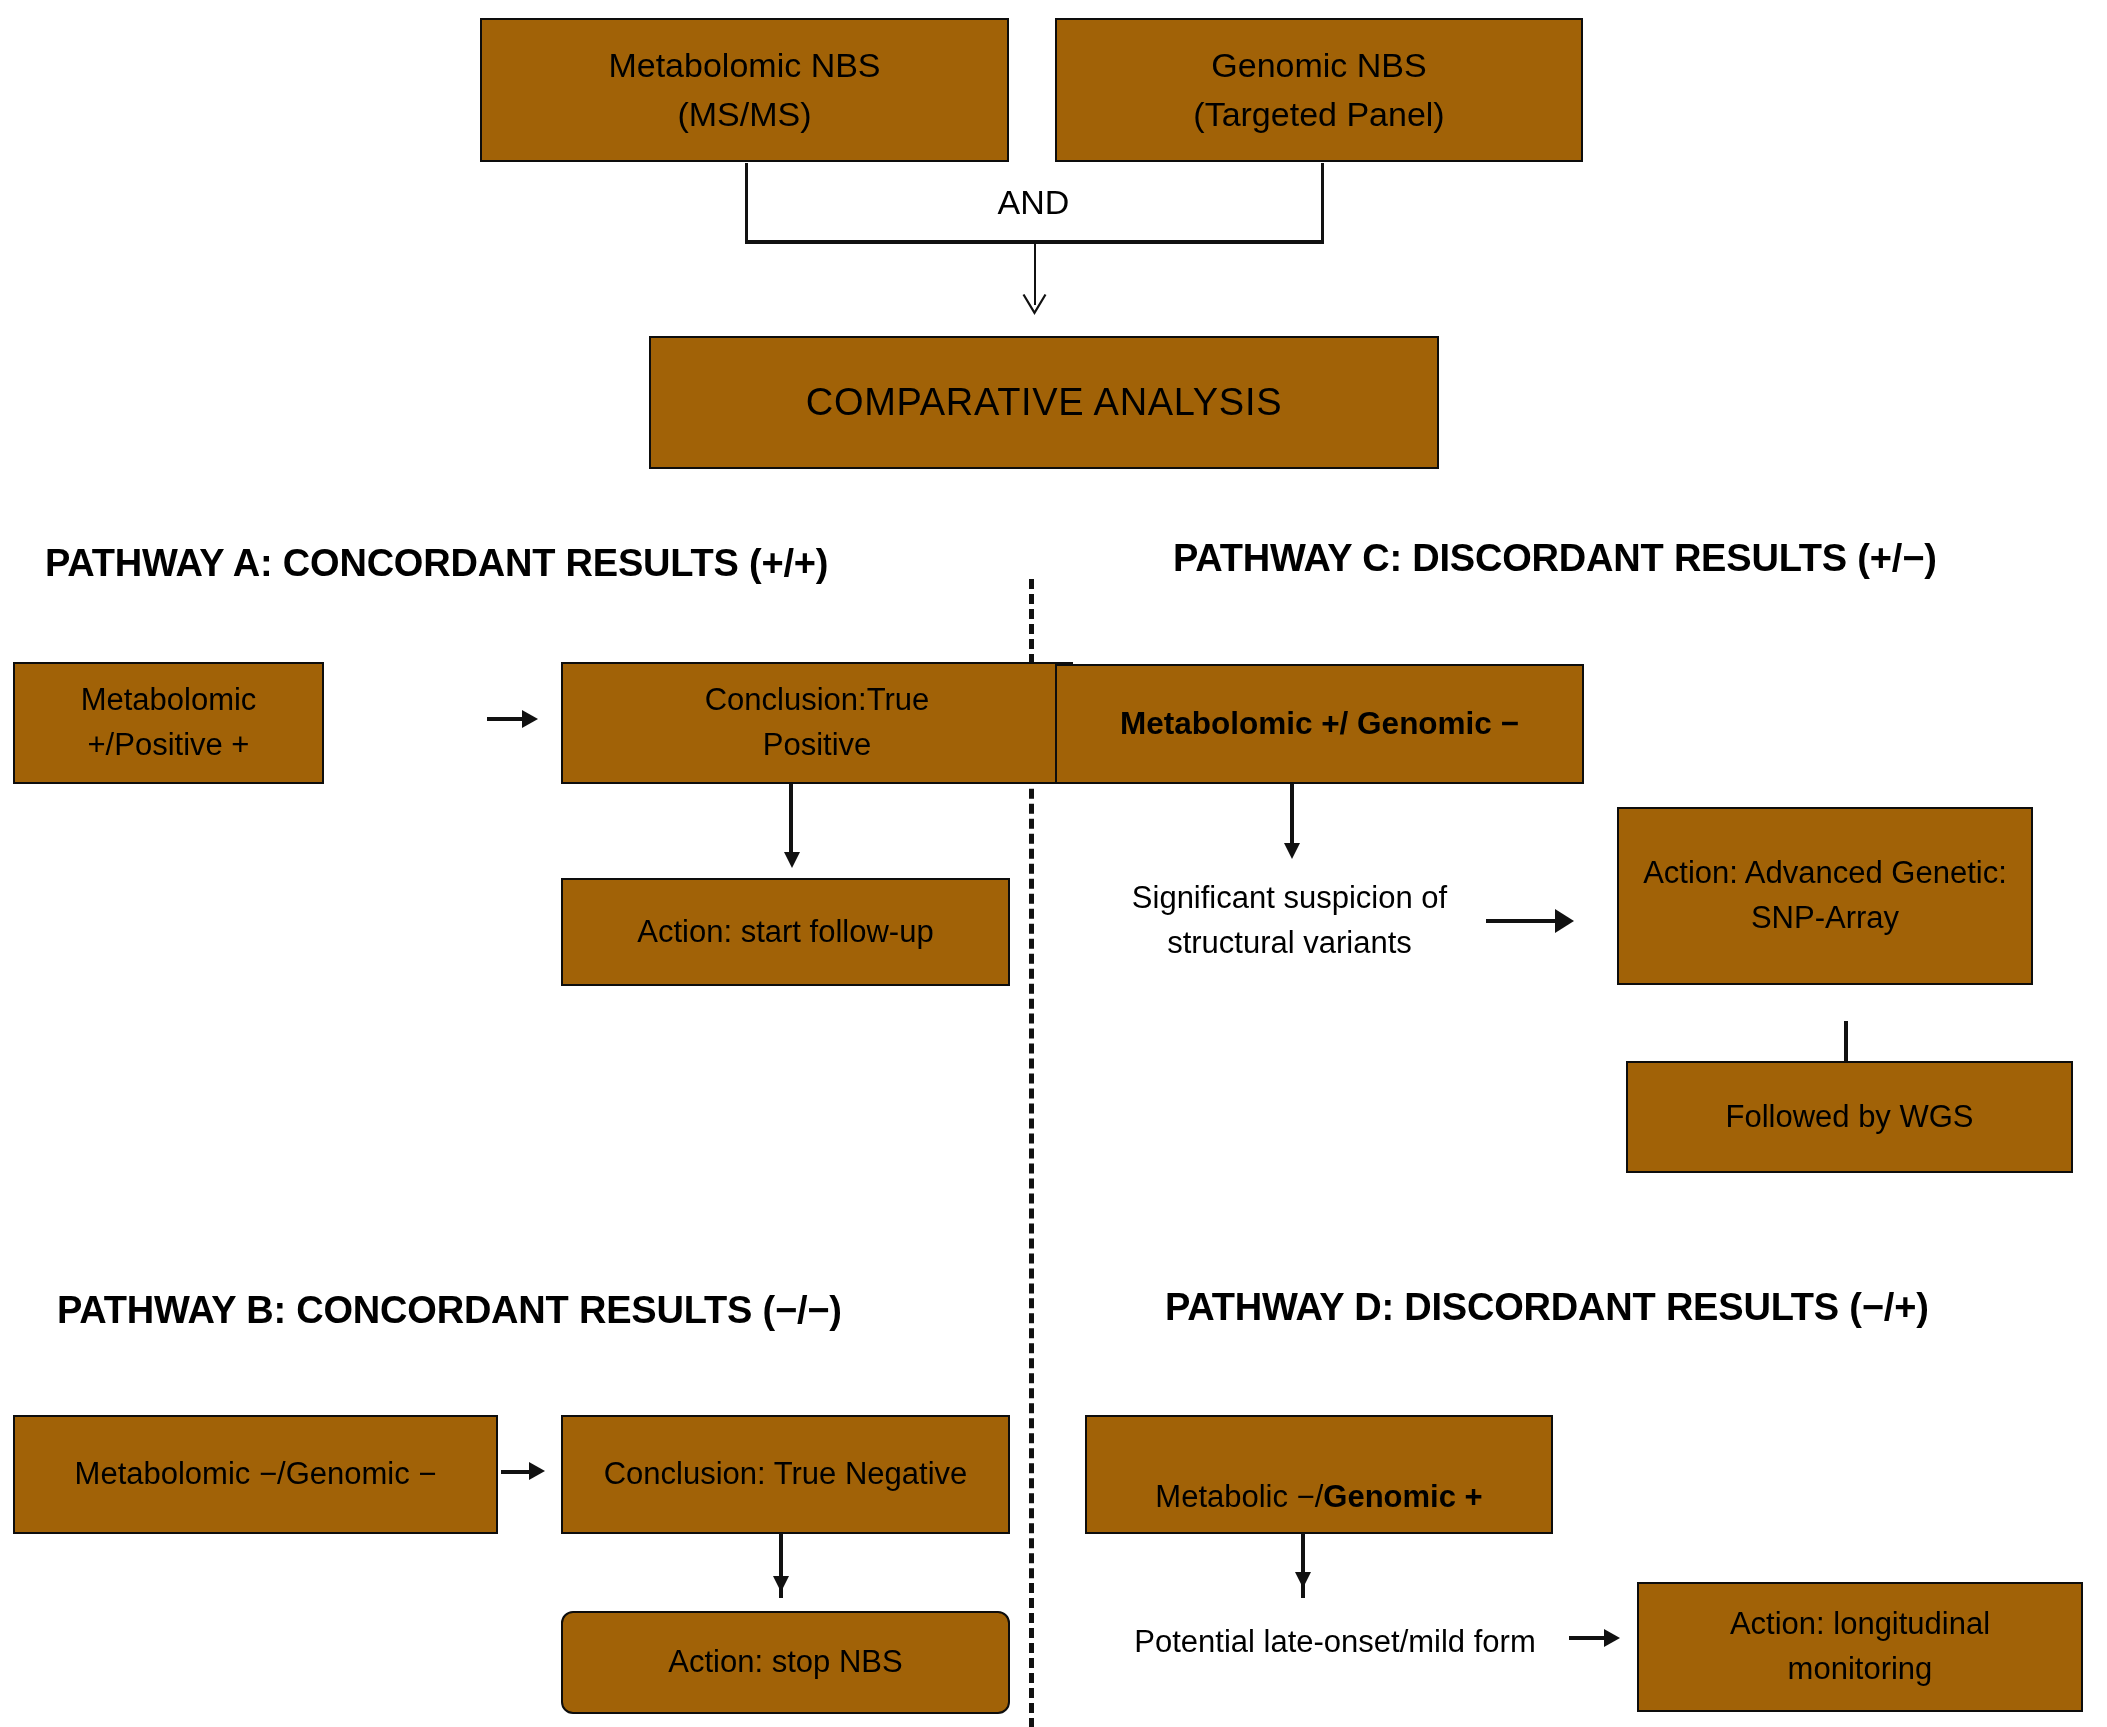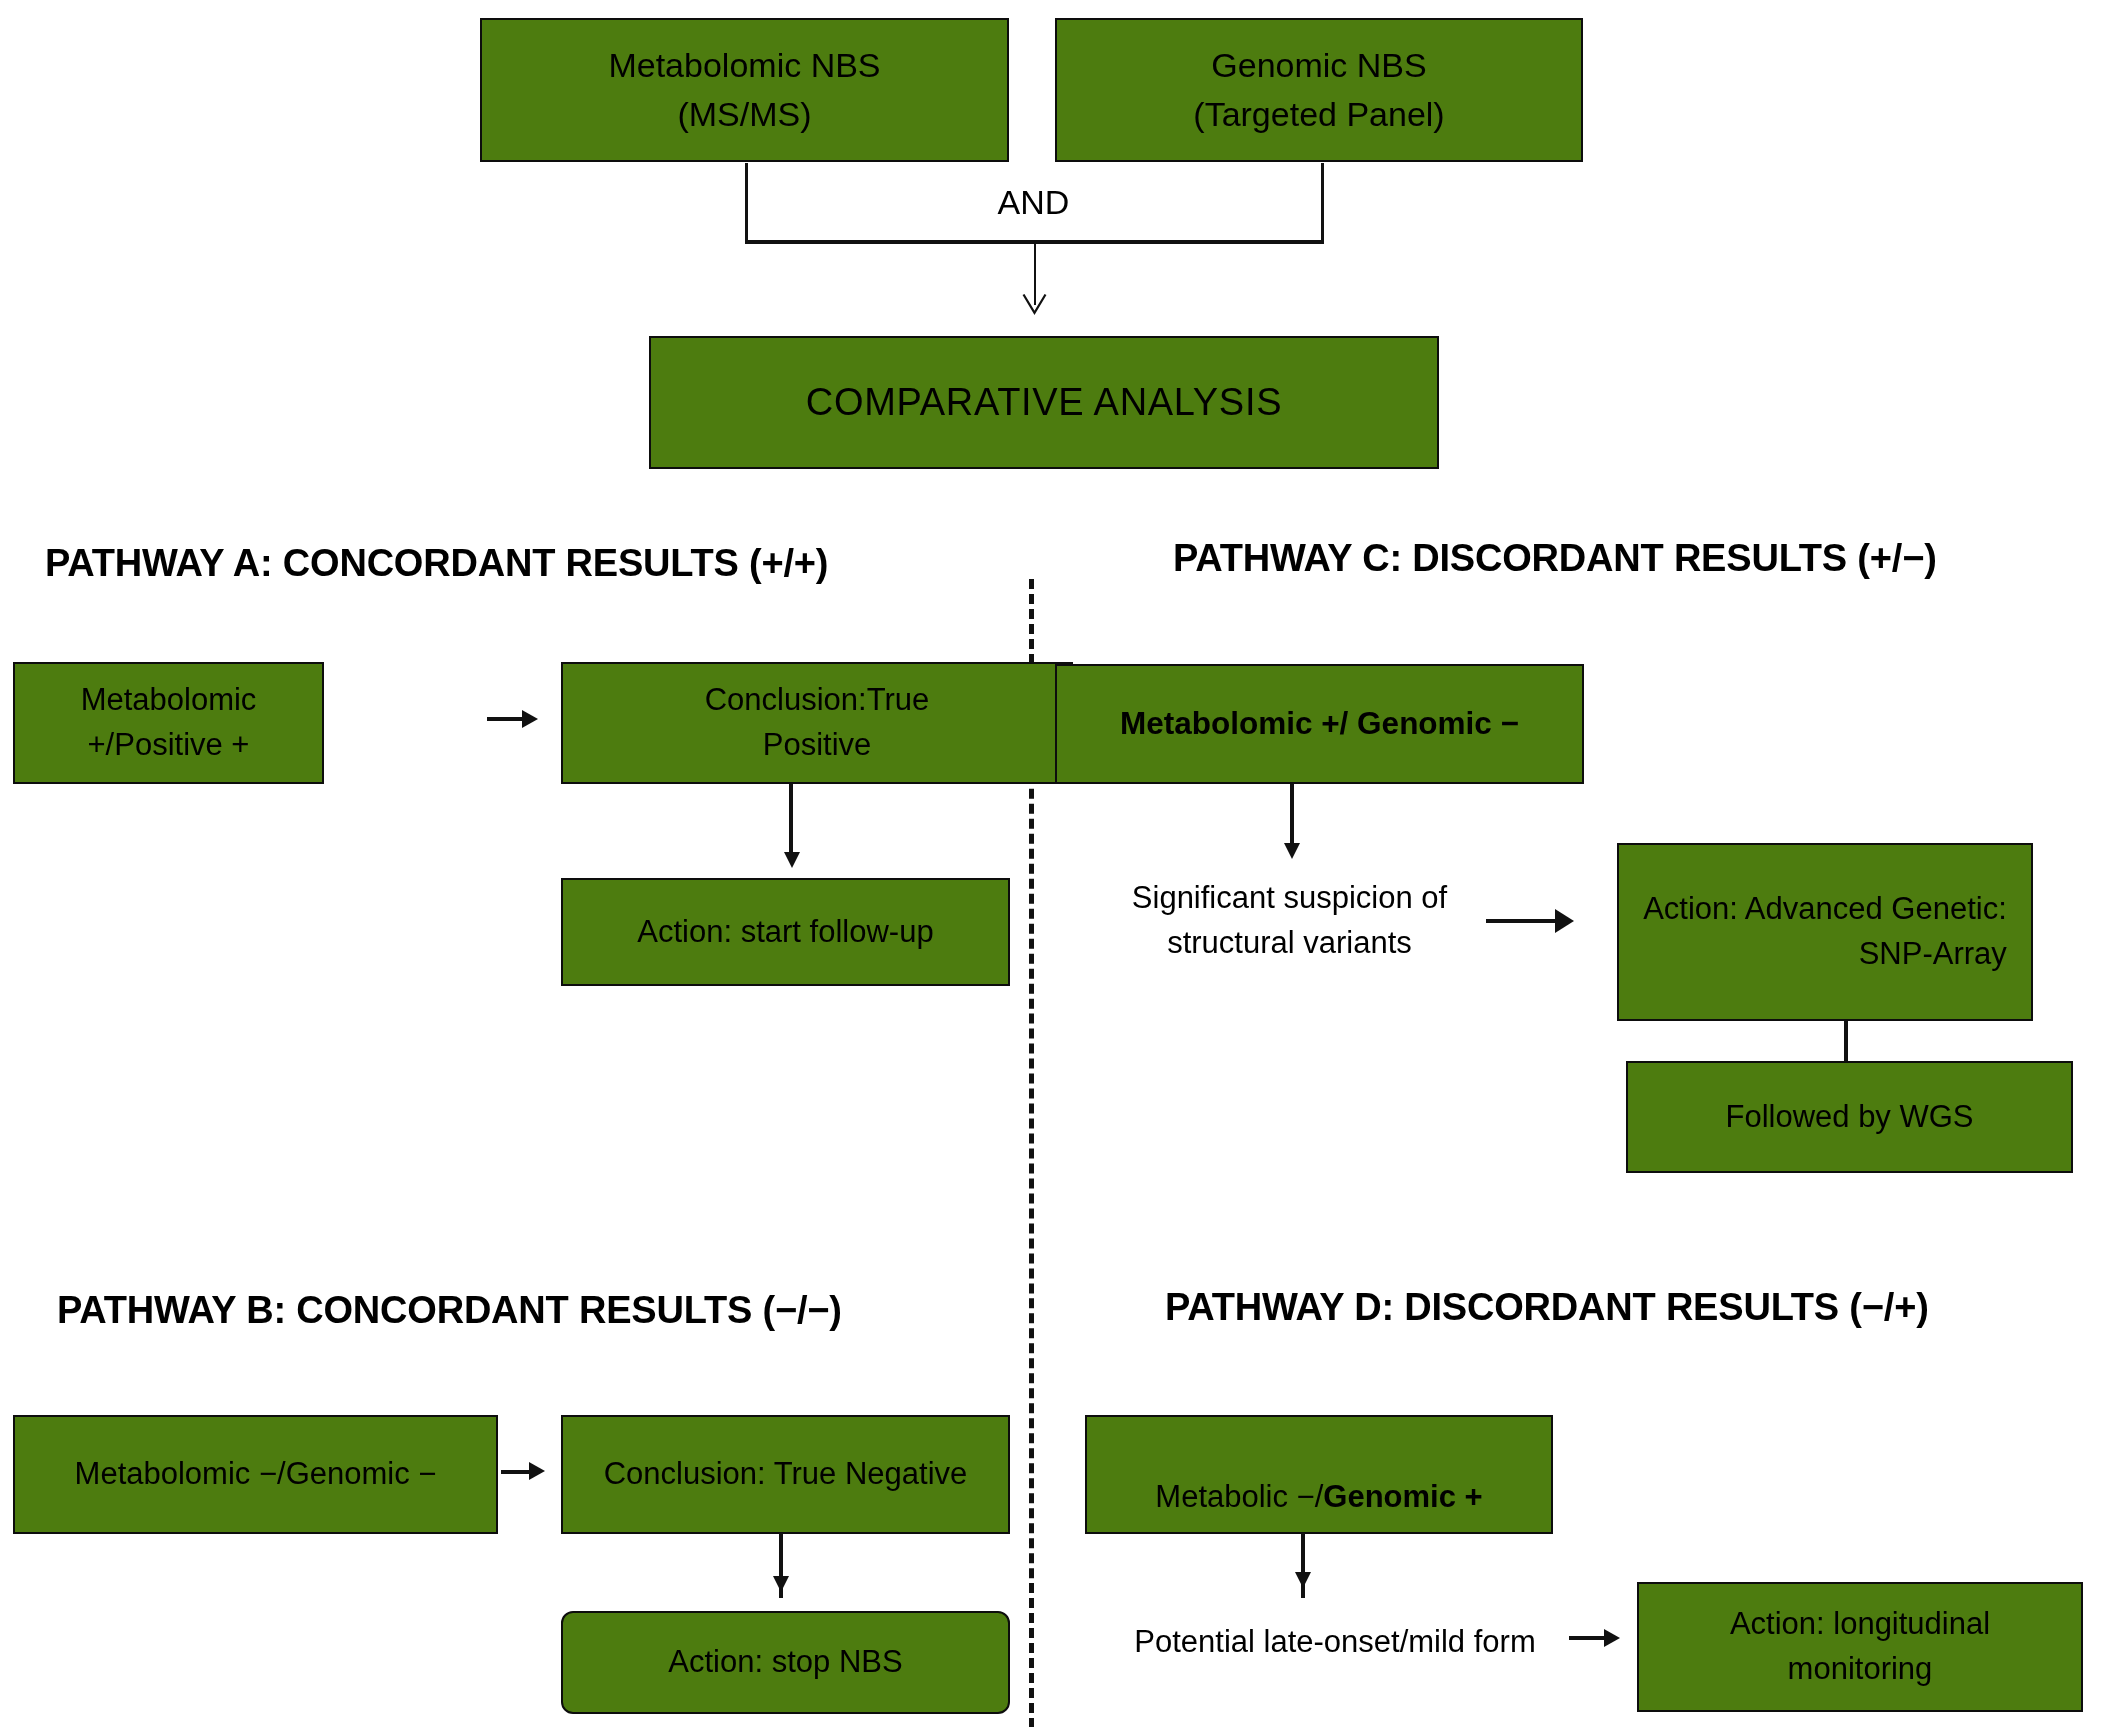--- a/index.html
+++ b/index.html
@@ -17,21 +17,21 @@
     width: 2108px;
     height: 1728px;
     background: #ffffff;
     overflow: hidden;
   }
   
   .box {
     position: absolute;
     box-sizing: border-box;
     border: 2.9px solid #0d0d0d;
-    background: #4d7c0f;
+    background: #a16207;
     display: flex;
     align-items: center;
     justify-content: center;
     text-align: center;
     line-height: 1.45;
     color: #000000;
   }
   .box-text {
     padding: 0 10.3px;
     white-space: pre-line;
@@ -182,21 +182,21 @@
 
   <div class="vline" style="left:1290px; top:784px; width:4.4px; height:67px;"></div>
   <div class="arrow-down slim" style="left:1284px; top:843px;"></div>
 
   <div class="freetext" style="left:1099px; top:876px; width:381px; font-size:31px;">Significant suspicion of
 structural variants</div>
 
   <div class="hline" style="left:1486px; top:919px; width:73px; height:4.4px;"></div>
   <div class="arrow-right" style="left:1555px; top:909px;"></div>
 
-  <div class="box" style="left:1617px; top:843px; width:416px; height:178px; font-size:31px;text-align:right;">
+  <div class="box" style="left:1617px; top:807px; width:416px; height:178px; font-size:31px;">
     <span class="box-text">Action: Advanced Genetic:
 SNP-Array</span>
   </div>
 
   <div class="vline" style="left:1844px; top:1021px; width:4.4px; height:70px;"></div>
   <div class="arrow-down" style="left:1835px; top:1072px;"></div>
 
   <div class="box" style="left:1626px; top:1061px; width:447px; height:112px; font-size:31px;">
     <span class="box-text">Followed by WGS</span>
   </div>

